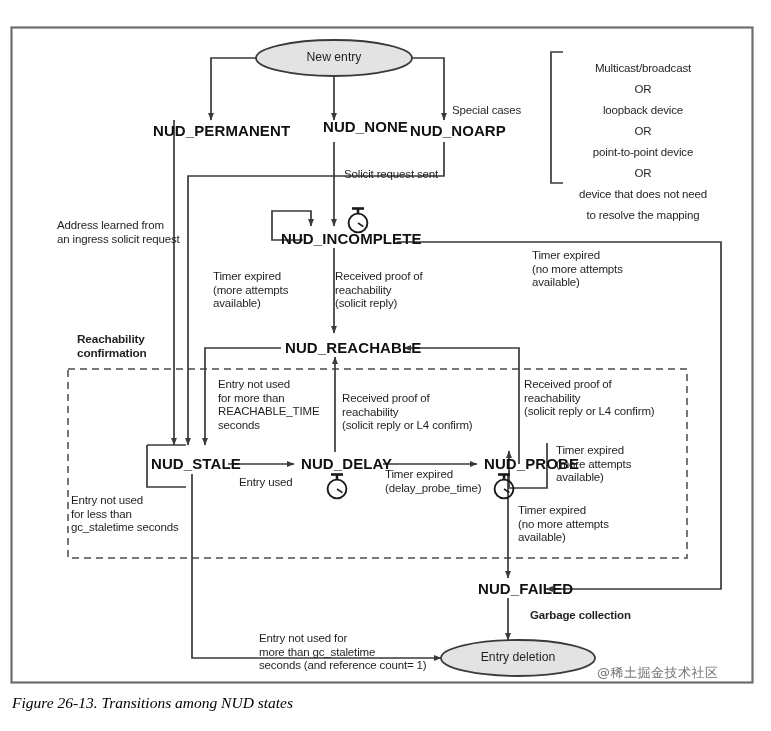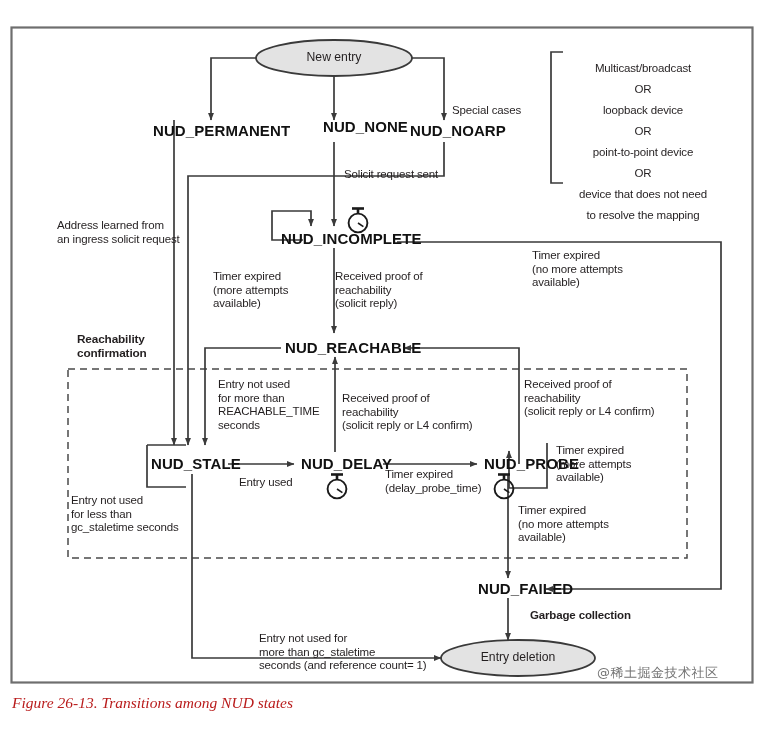--- a/index.html
+++ b/index.html
@@ -50,21 +50,21 @@
     white-space: pre;
     text-align: center;
   }
   .caption {
     position: absolute;
     left: 12px;
     top: 694px;
     font-family: "Liberation Serif", serif;
     font-style: italic;
     font-size: 15.5px;
-    color: #b91c1c;
+    color: #000000;
     white-space: pre;
   }
   .watermark {
     position: absolute;
     left: 597px;
     top: 664px;
     font-family: "DejaVu Sans", sans-serif;
     font-size: 13px;
     color: #737373;
     white-space: pre;

